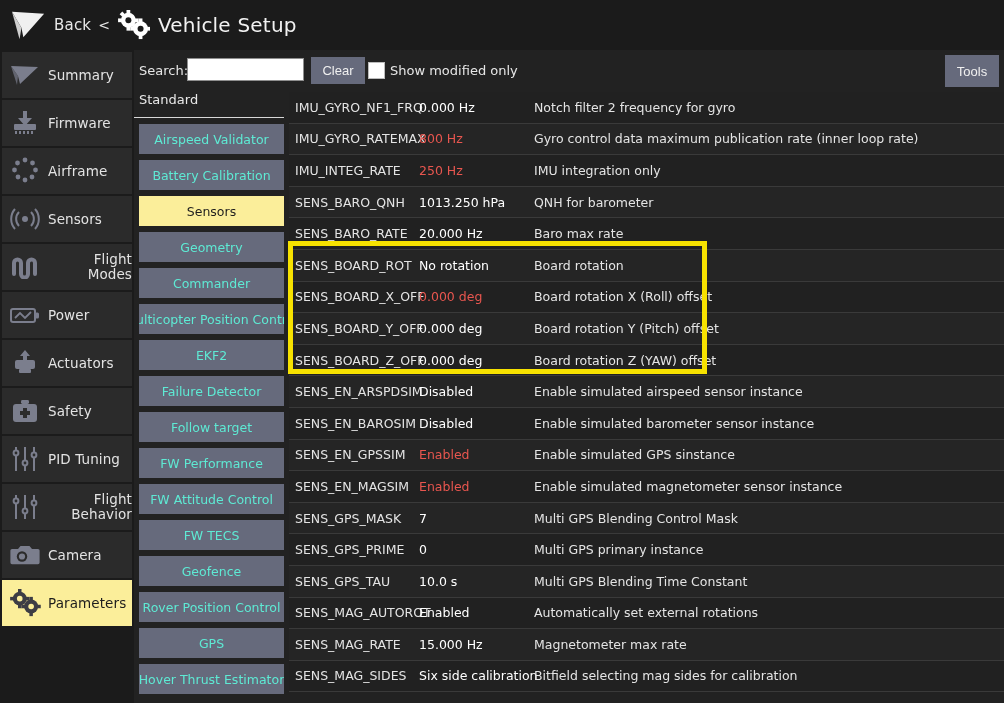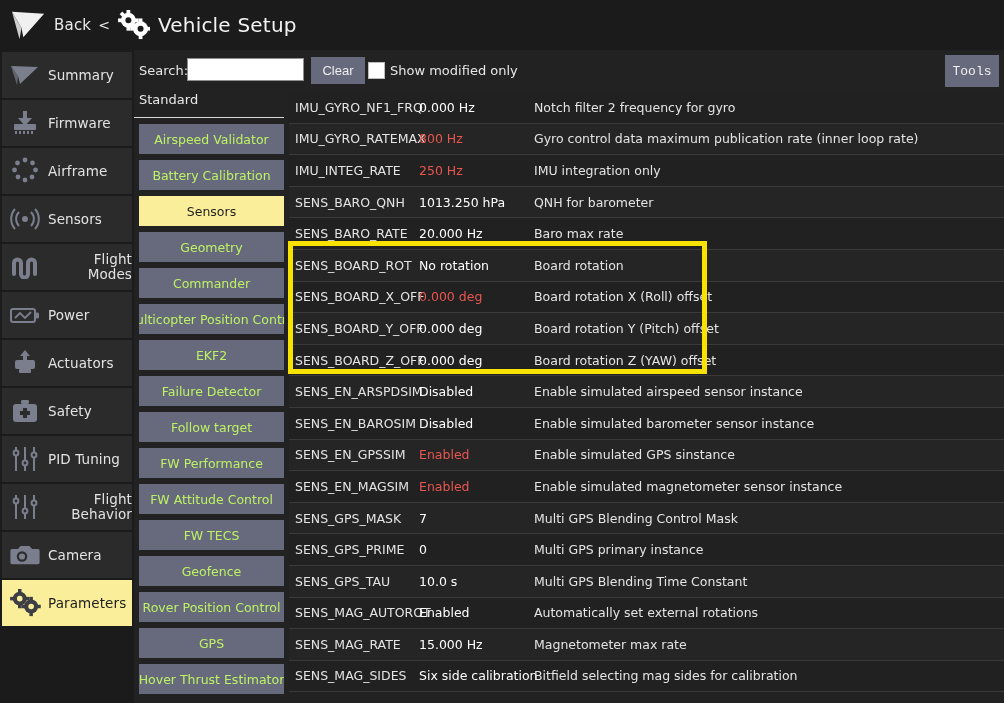--- a/index.html
+++ b/index.html
@@ -166,21 +166,21 @@
     font-size: 13px;
     color: #e6e6e6;
   }
   .tools-btn {
     position: absolute;
     left: 811px; top: 5px;
     width: 54px; height: 32px;
     background: #666a7c;
     border: none;
     color: #f0f0f0;
-    font-family: Liberation Mono, monospace;
+    font-family: Liberation Sans, sans-serif;
     font-size: 13px;
     cursor: pointer;
   }
 
   
   .group-col {
     position: absolute;
     left: 0; top: 42px;
     width: 155px;
     height: 611px;
@@ -196,21 +196,21 @@
     margin-right: 5px;
   }
   .group-item {
     height: 30px;
     margin: 6px 5px 0 5px;
     background: #666a7c;
     display: flex;
     align-items: center;
     justify-content: center;
     font-size: 12.5px;
-    color: #bef264;
+    color: #5eead4;
     cursor: pointer;
     overflow: hidden;
     white-space: nowrap;
   }
   .group-item.selected {
     background: #fbee9a;
     color: #1d1d1d;
   }
 
   

